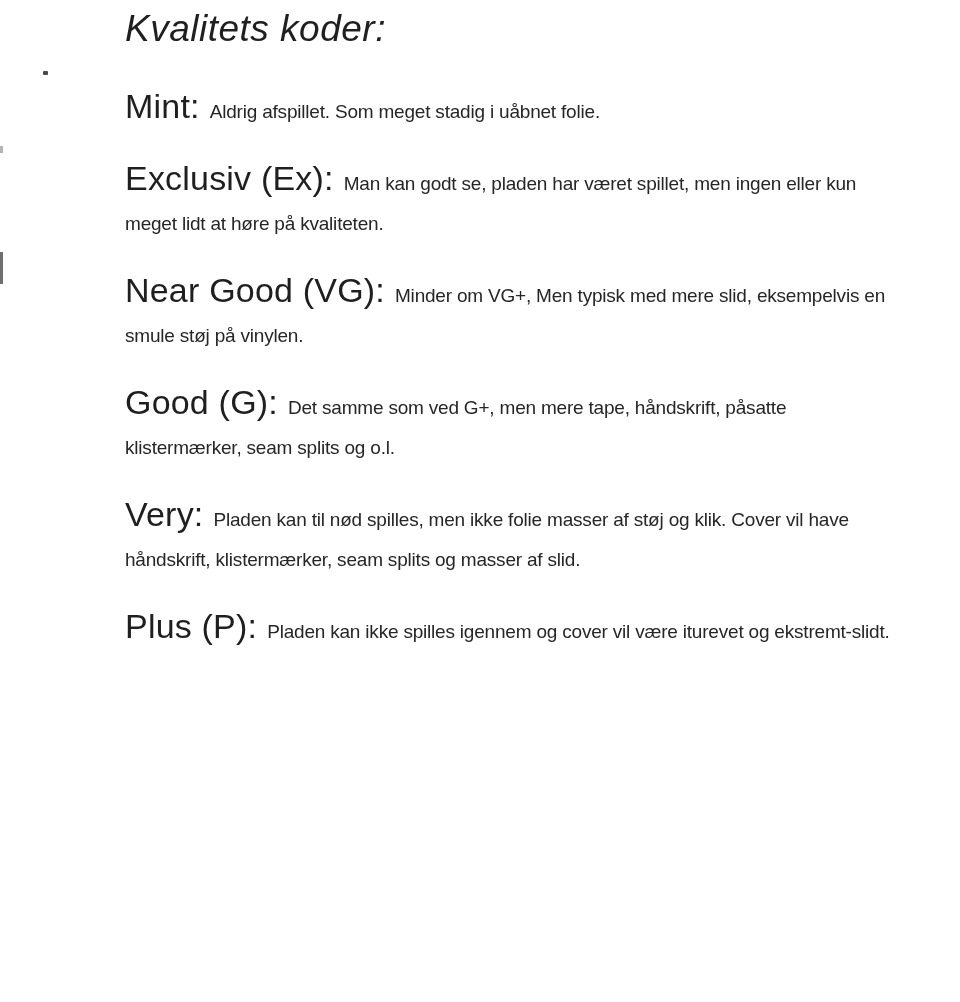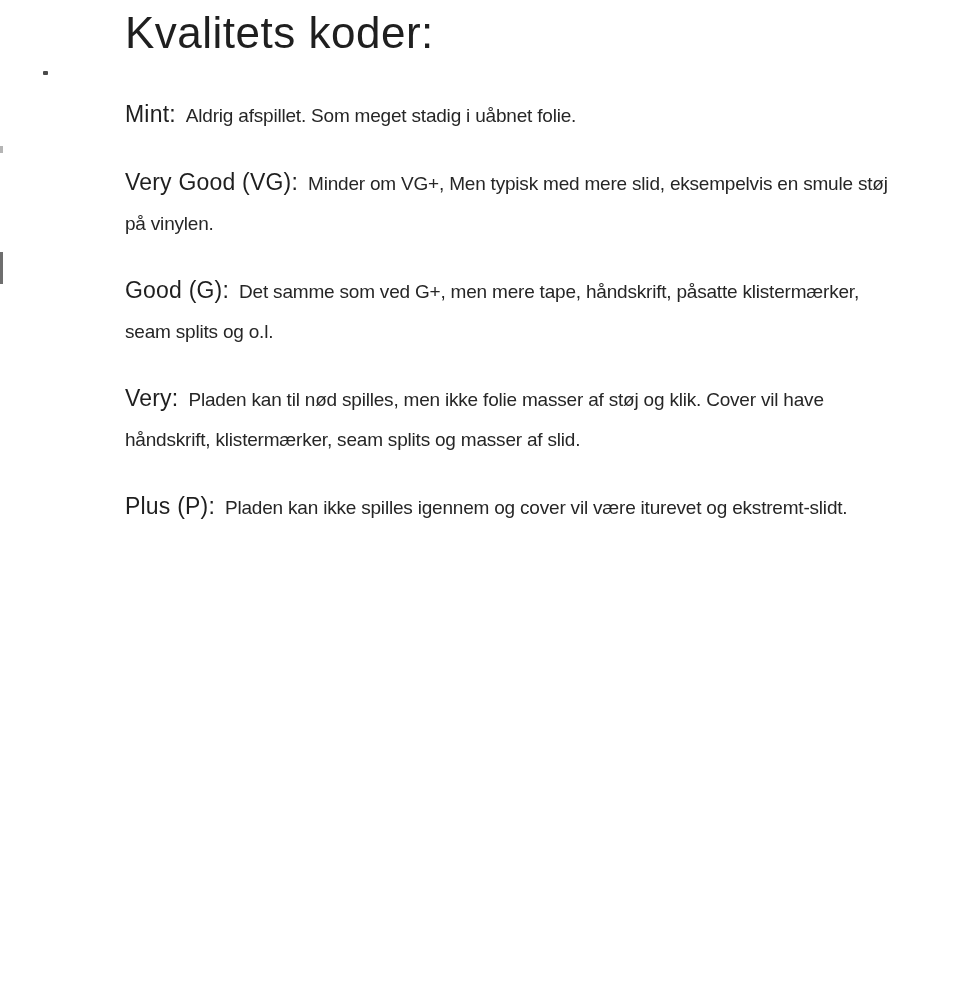--- a/index.html
+++ b/index.html
@@ -15,35 +15,36 @@
     font-family: "Liberation Sans", "DejaVu Sans", sans-serif;
     color: #232323;
   }
   .page {
     position: absolute;
     left: 125px;
     top: 8px;
     width: 770px;
   }
   .doc-title {
-    font-size: 44px;
+    font-size: 37px;
     font-weight: 400;
     letter-spacing: 0.5px;
     margin: 0 0 36px 0;
     color: #1f1f1f;
+    font-style: italic;
   }
   .entry {
     margin: 0 0 26px 0;
     line-height: 40px;
     font-size: 19px;
     letter-spacing: -0.2px;
     color: #262626;
   }
   .term {
-    font-size: 23px;
+    font-size: 34px;
     letter-spacing: 0.2px;
     color: #1f1f1f;
     margin-right: 10px;
   }
   
   .speck {
     position: absolute;
     left: 43px;
     top: 71px;
     width: 5px;
@@ -74,23 +75,24 @@
 <div class="speck"></div>
 <div class="edge-tick"></div>
 <div class="edge-bar"></div>
 
 <div class="page">
   <h1 class="doc-title">Kvalitets koder:</h1>
 
   <p class="entry"><span class="term">Mint:</span><span class="desc">Aldrig afspillet. Som meget stadig i uåbnet folie.</span></p>
 
 
+  <p class="entry"><span class="term">Exclusiv (Ex):</span><span class="desc">Man kan godt se, pladen har været spillet, men ingen eller kun meget lidt at høre på kvaliteten.</span></p>
 
 
-  <p class="entry"><span class="term">Very Good (VG):</span><span class="desc">Minder om VG+, Men typisk med mere slid, eksempelvis en smule støj på vinylen.</span></p>
+  <p class="entry"><span class="term">Near Good (VG):</span><span class="desc">Minder om VG+, Men typisk med mere slid, eksempelvis en smule støj på vinylen.</span></p>
 
 
   <p class="entry"><span class="term">Good (G):</span><span class="desc">Det samme som ved G+, men mere tape, håndskrift, påsatte klistermærker, seam splits og o.l.</span></p>
 
   <p class="entry"><span class="term">Very:</span><span class="desc">Pladen kan til nød spilles, men ikke folie masser af støj og klik. Cover vil have håndskrift, klistermærker, seam splits og masser af slid.</span></p>
 
   <p class="entry"><span class="term">Plus (P):</span><span class="desc">Pladen kan ikke spilles igennem og cover vil være iturevet og ekstremt-slidt.</span></p>
 
 </div>
 

